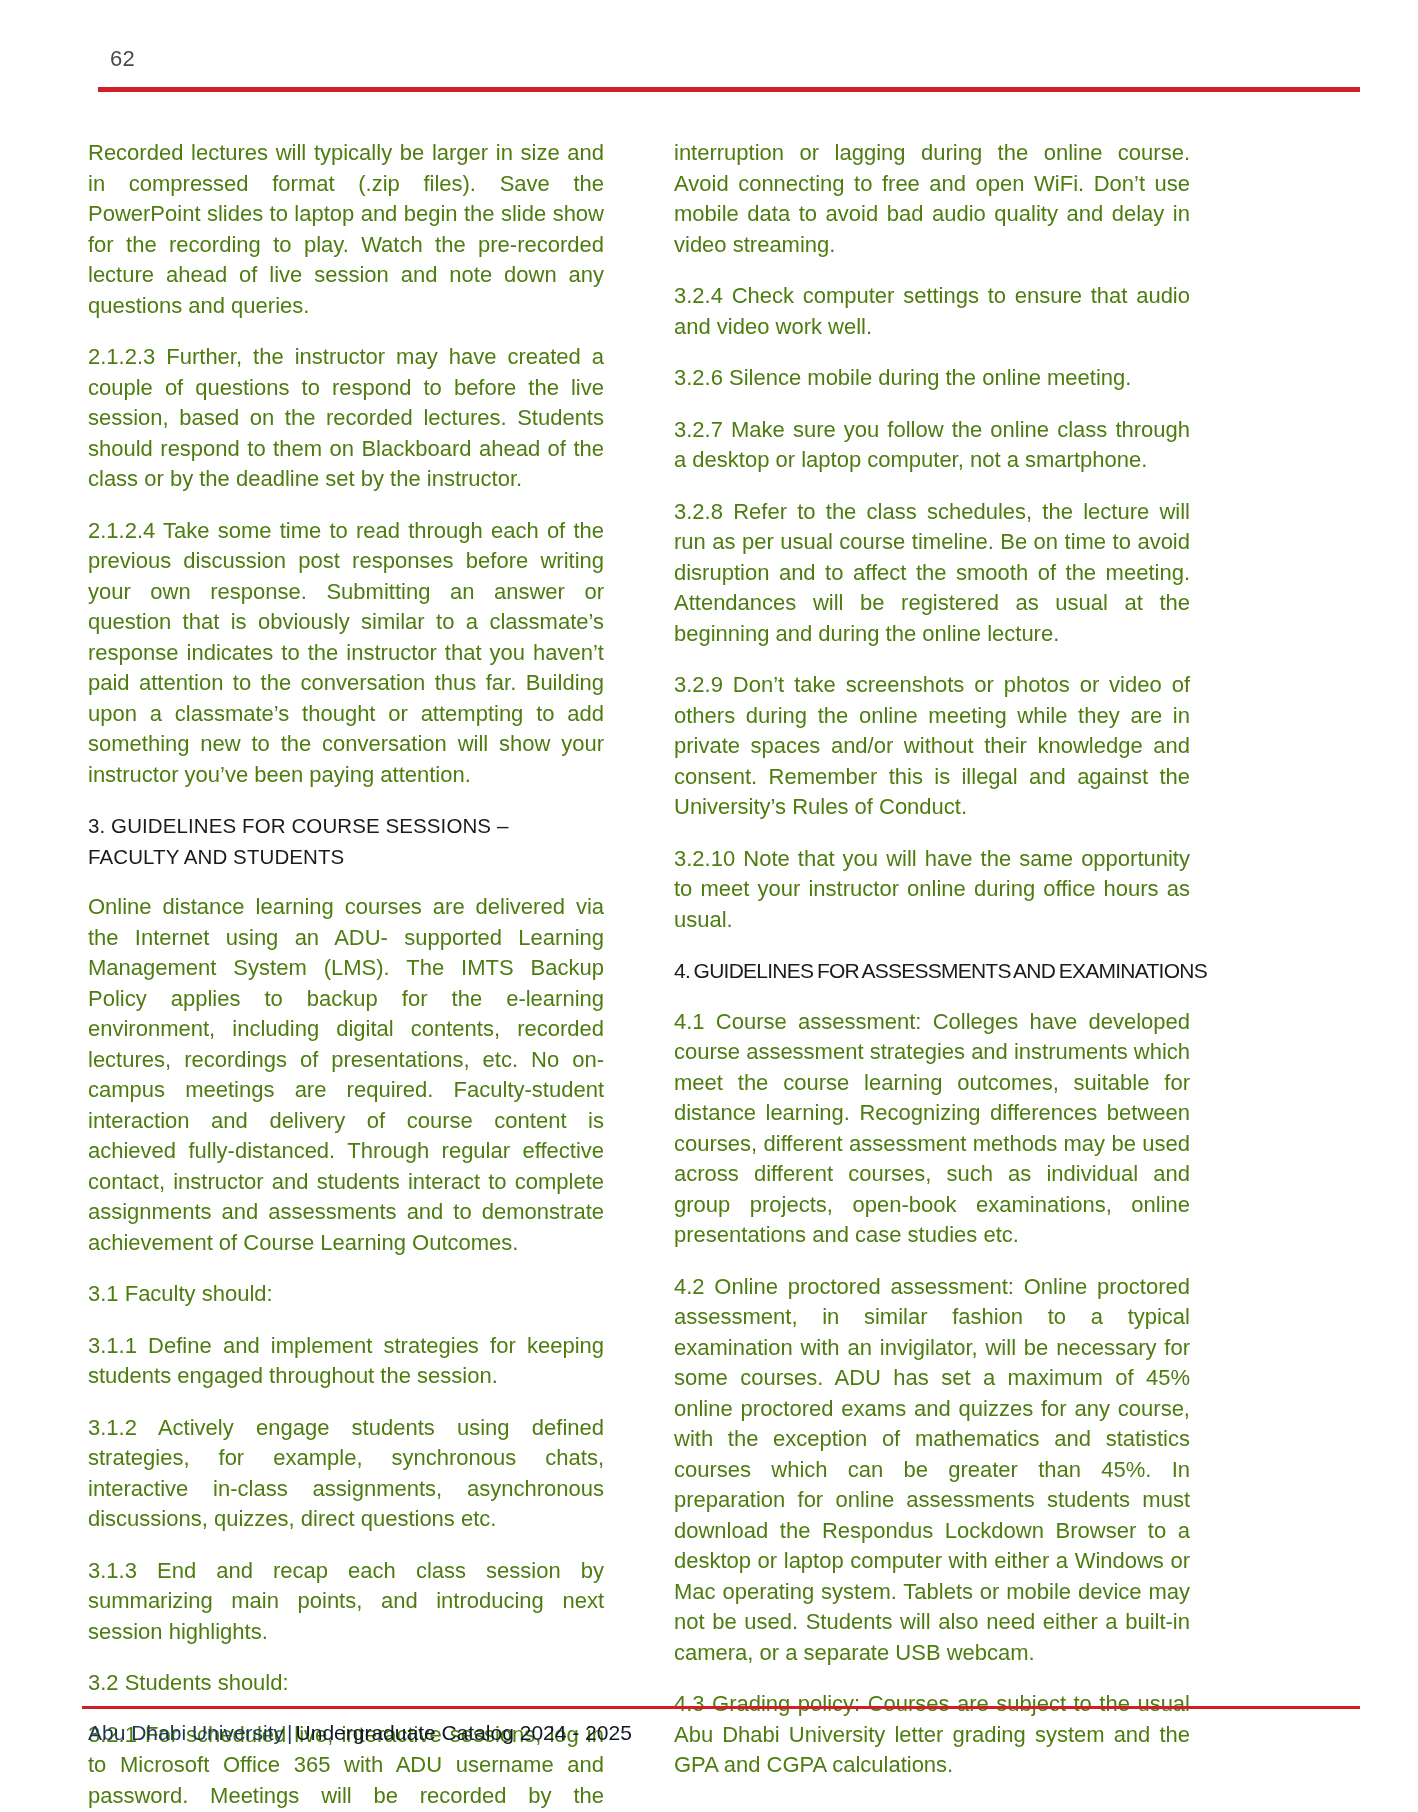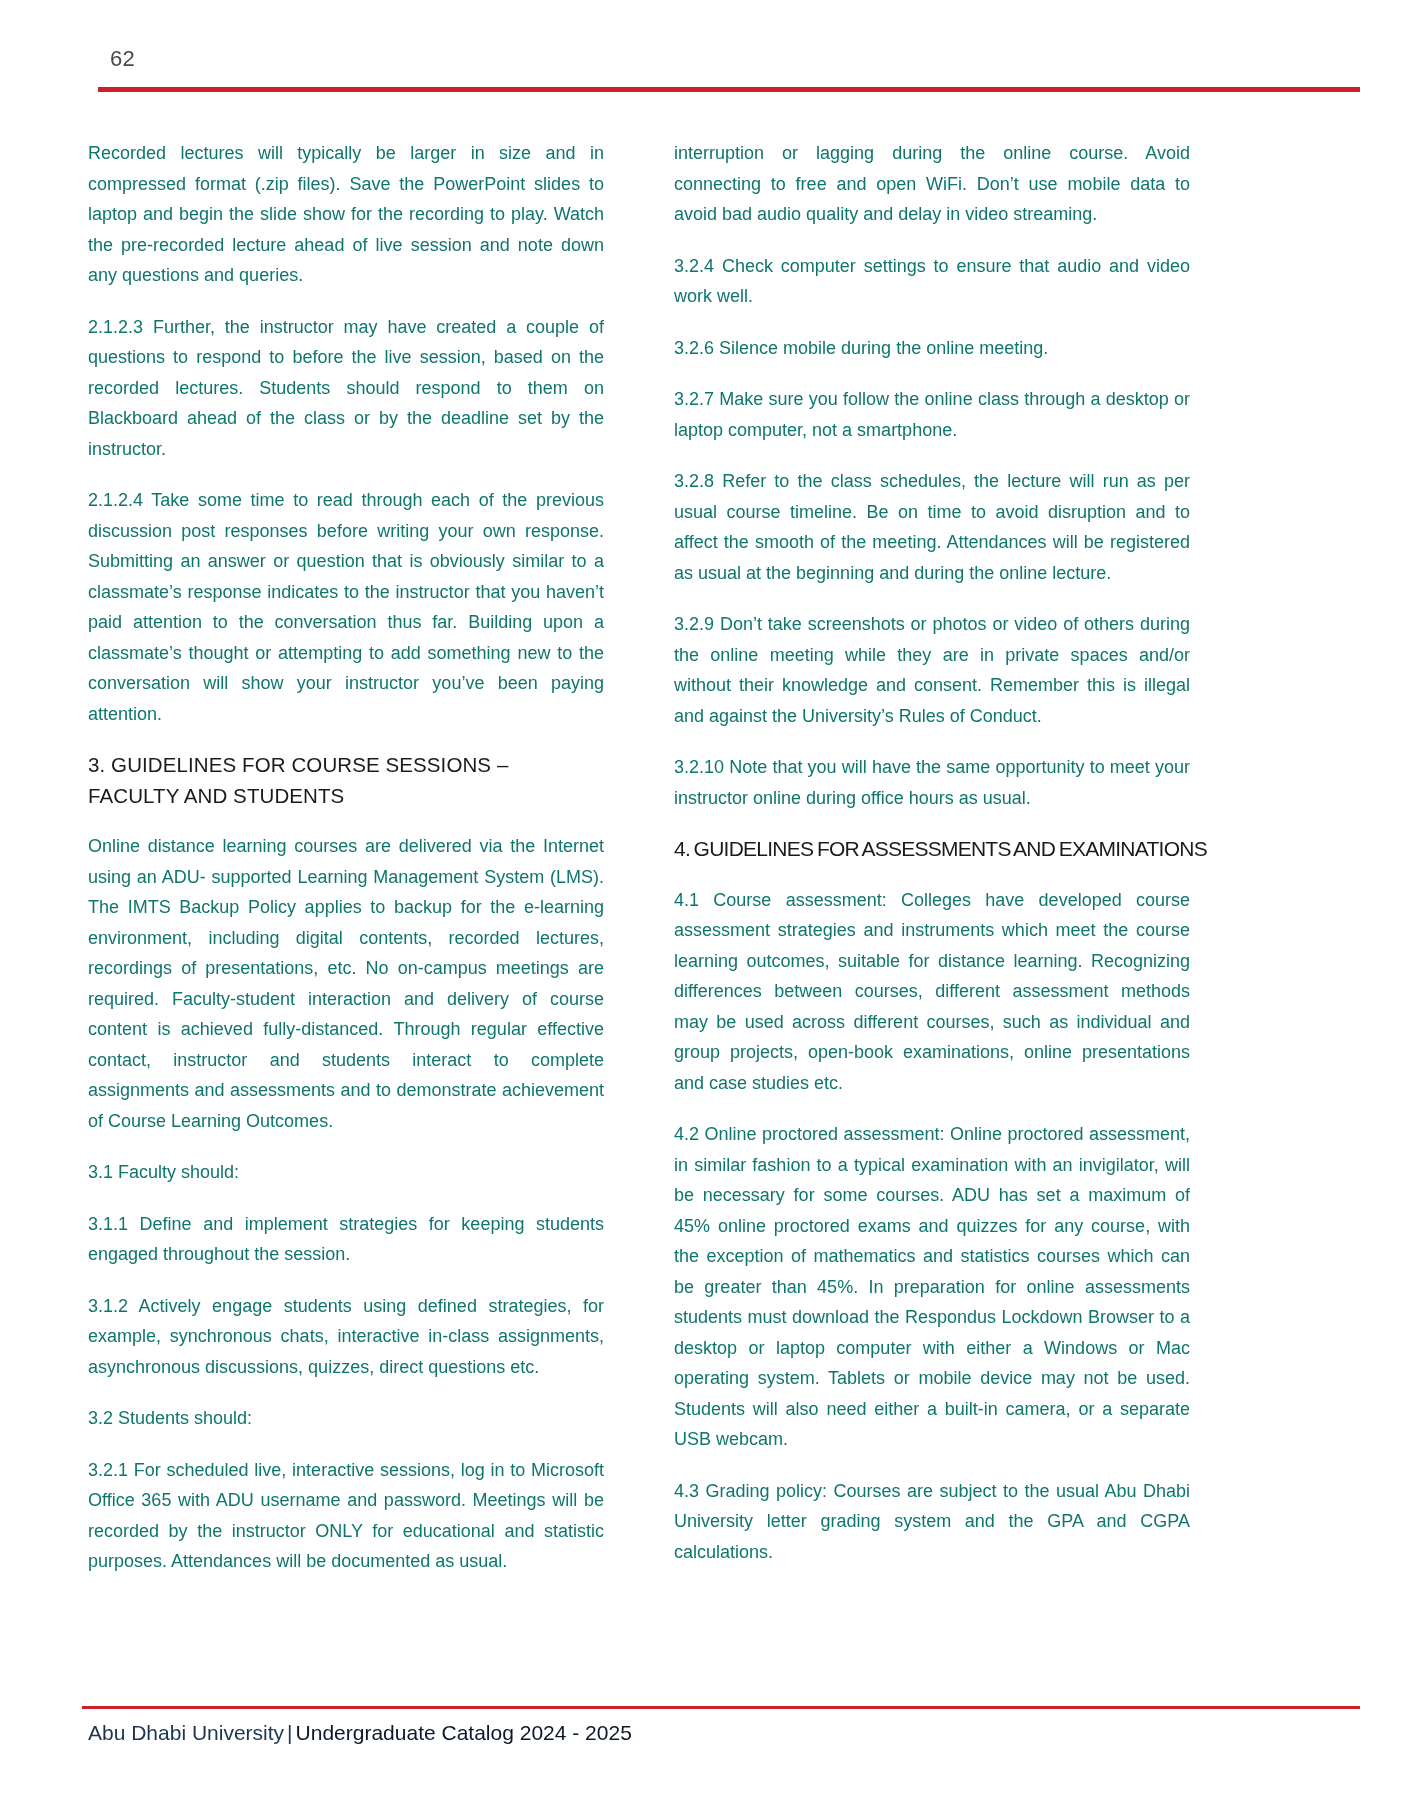--- a/index.html
+++ b/index.html
@@ -60,25 +60,25 @@
     gap: 38px;
   }
   .col {
     width: 516px;
     flex: 0 0 516px;
   }
   .col-right { margin-left: 32px; }
 
   p.body {
     margin: 0 0 21px 0;
-    font-size: 18px;
+    font-size: 22px;
     line-height: 30.5px;
     text-align: justify;
     text-justify: inter-word;
-    color: #0f766e;
+    color: #4d7c0f;
     hyphens: none;
   }
 
   h2.section-head {
     margin: 0 0 20px 0;
     font-size: 20.5px;
     line-height: 30.5px;
     font-weight: normal;
     color: #1b1b1b;
     text-align: left;
@@ -135,20 +135,21 @@
       <p class="body">Recorded lectures will typically be larger in size and in compressed format (.zip files). Save the PowerPoint slides to laptop and begin the slide show for the recording to play. Watch the pre-recorded lecture ahead of live session and note down any questions and queries.</p>
       <p class="body">2.1.2.3 Further, the instructor may have created a couple of questions to respond to before the live session, based on the recorded lectures. Students should respond to them on Blackboard ahead of the class or by the deadline set by the instructor.</p>
       <p class="body">2.1.2.4 Take some time to read through each of the previous discussion post responses before writing your own response. Submitting an answer or question that is obviously similar to a classmate’s response indicates to the instructor that you haven’t paid attention to the conversation thus far. Building upon a classmate’s thought or attempting to add something new to the conversation will show your instructor you’ve been paying attention.</p>
 
       <h2 class="section-head">3. GUIDELINES FOR COURSE SESSIONS – FACULTY AND STUDENTS</h2>
 
       <p class="body">Online distance learning courses are delivered via the Internet using an ADU- supported Learning Management System (LMS). The IMTS Backup Policy applies to backup for the e-learning environment, including digital contents, recorded lectures, recordings of presentations, etc. No on-campus meetings are required. Faculty-student interaction and delivery of course content is achieved fully-distanced. Through regular effective contact, instructor and students interact to complete assignments and assessments and to demonstrate achievement of Course Learning Outcomes.</p>
       <p class="body">3.1 Faculty should:</p>
       <p class="body">3.1.1 Define and implement strategies for keeping students engaged throughout the session.</p>
       <p class="body">3.1.2 Actively engage students using defined strategies, for example, synchronous chats, interactive in-class assignments, asynchronous discussions, quizzes, direct questions etc.</p>
+      <p class="body">3.1.3 End and recap each class session by summarizing main points, and introducing next session highlights.</p>
       <p class="body">3.2 Students should:</p>
       <p class="body">3.2.1 For scheduled live, interactive sessions, log in to Microsoft Office 365 with ADU username and password. Meetings will be recorded by the instructor ONLY for educational and statistic purposes. Attendances will be documented as usual.</p>
 
     </div>
 
     <div class="col col-right">
       <p class="body">interruption or lagging during the online course. Avoid connecting to free and open WiFi. Don’t use mobile data to avoid bad audio quality and delay in video streaming.</p>
       <p class="body">3.2.4 Check computer settings to ensure that audio and video work well.</p>
       <p class="body">3.2.6 Silence mobile during the online meeting.</p>
       <p class="body">3.2.7 Make sure you follow the online class through a desktop or laptop computer, not a smartphone.</p>

